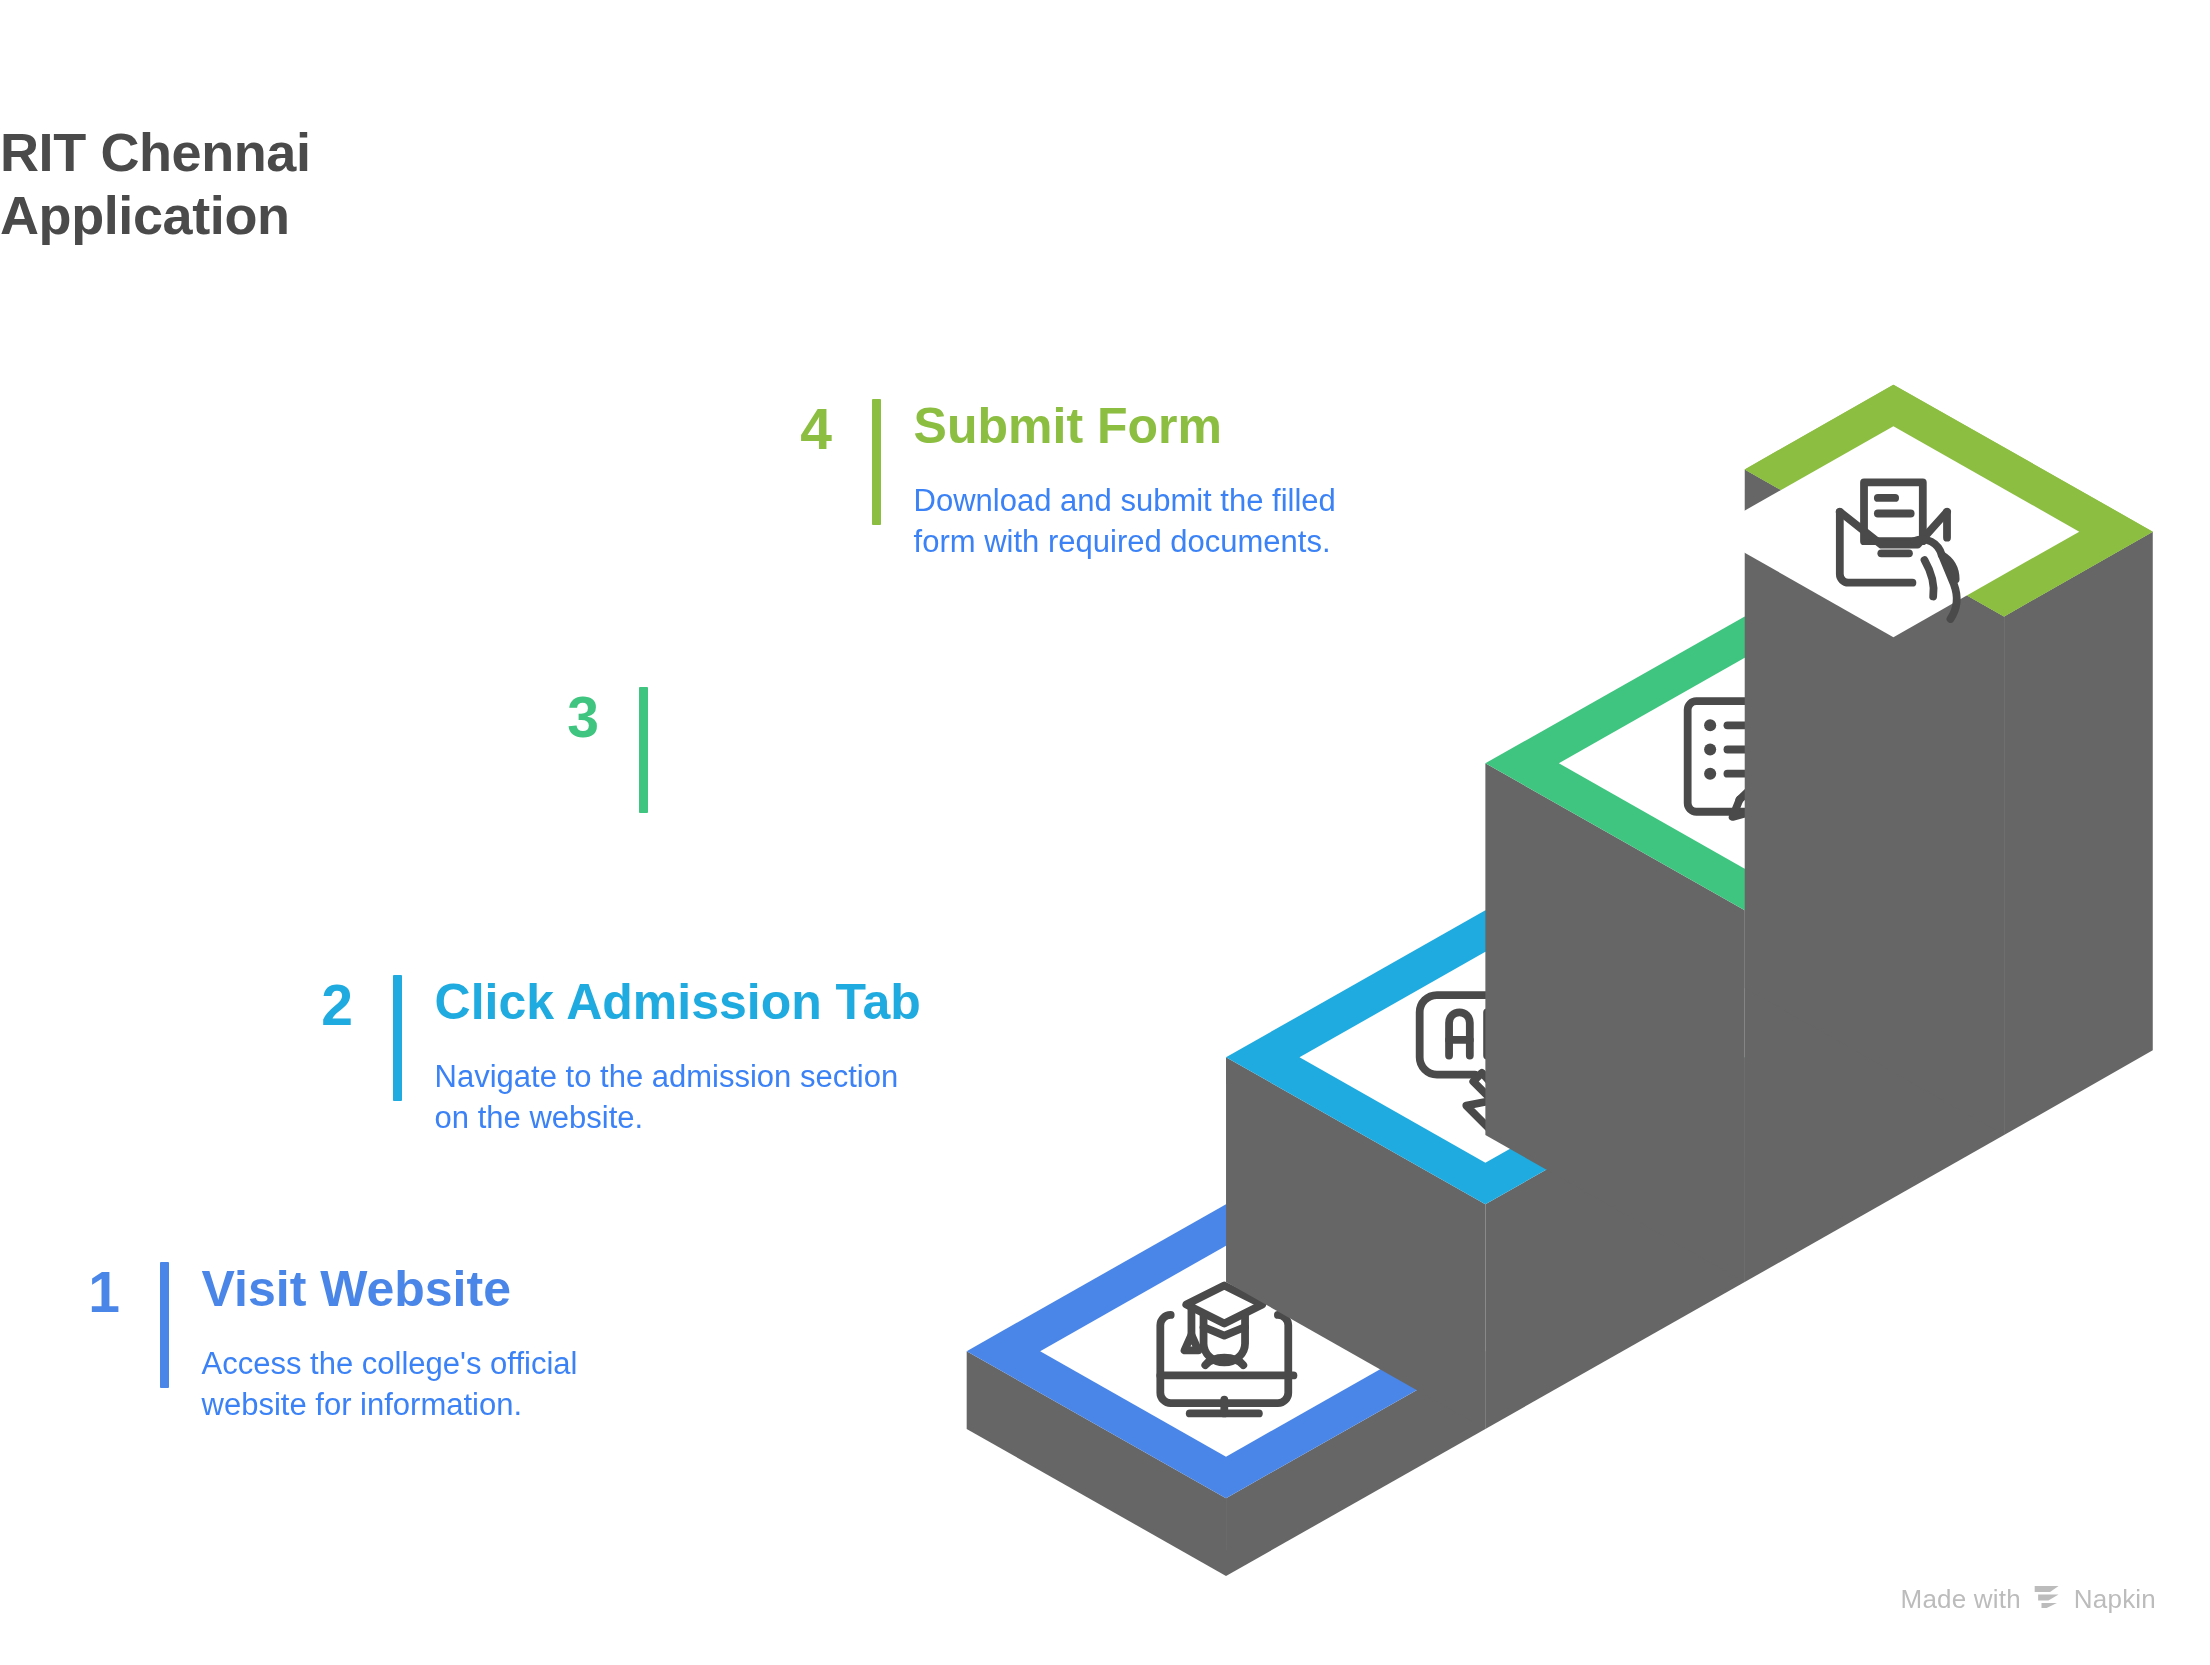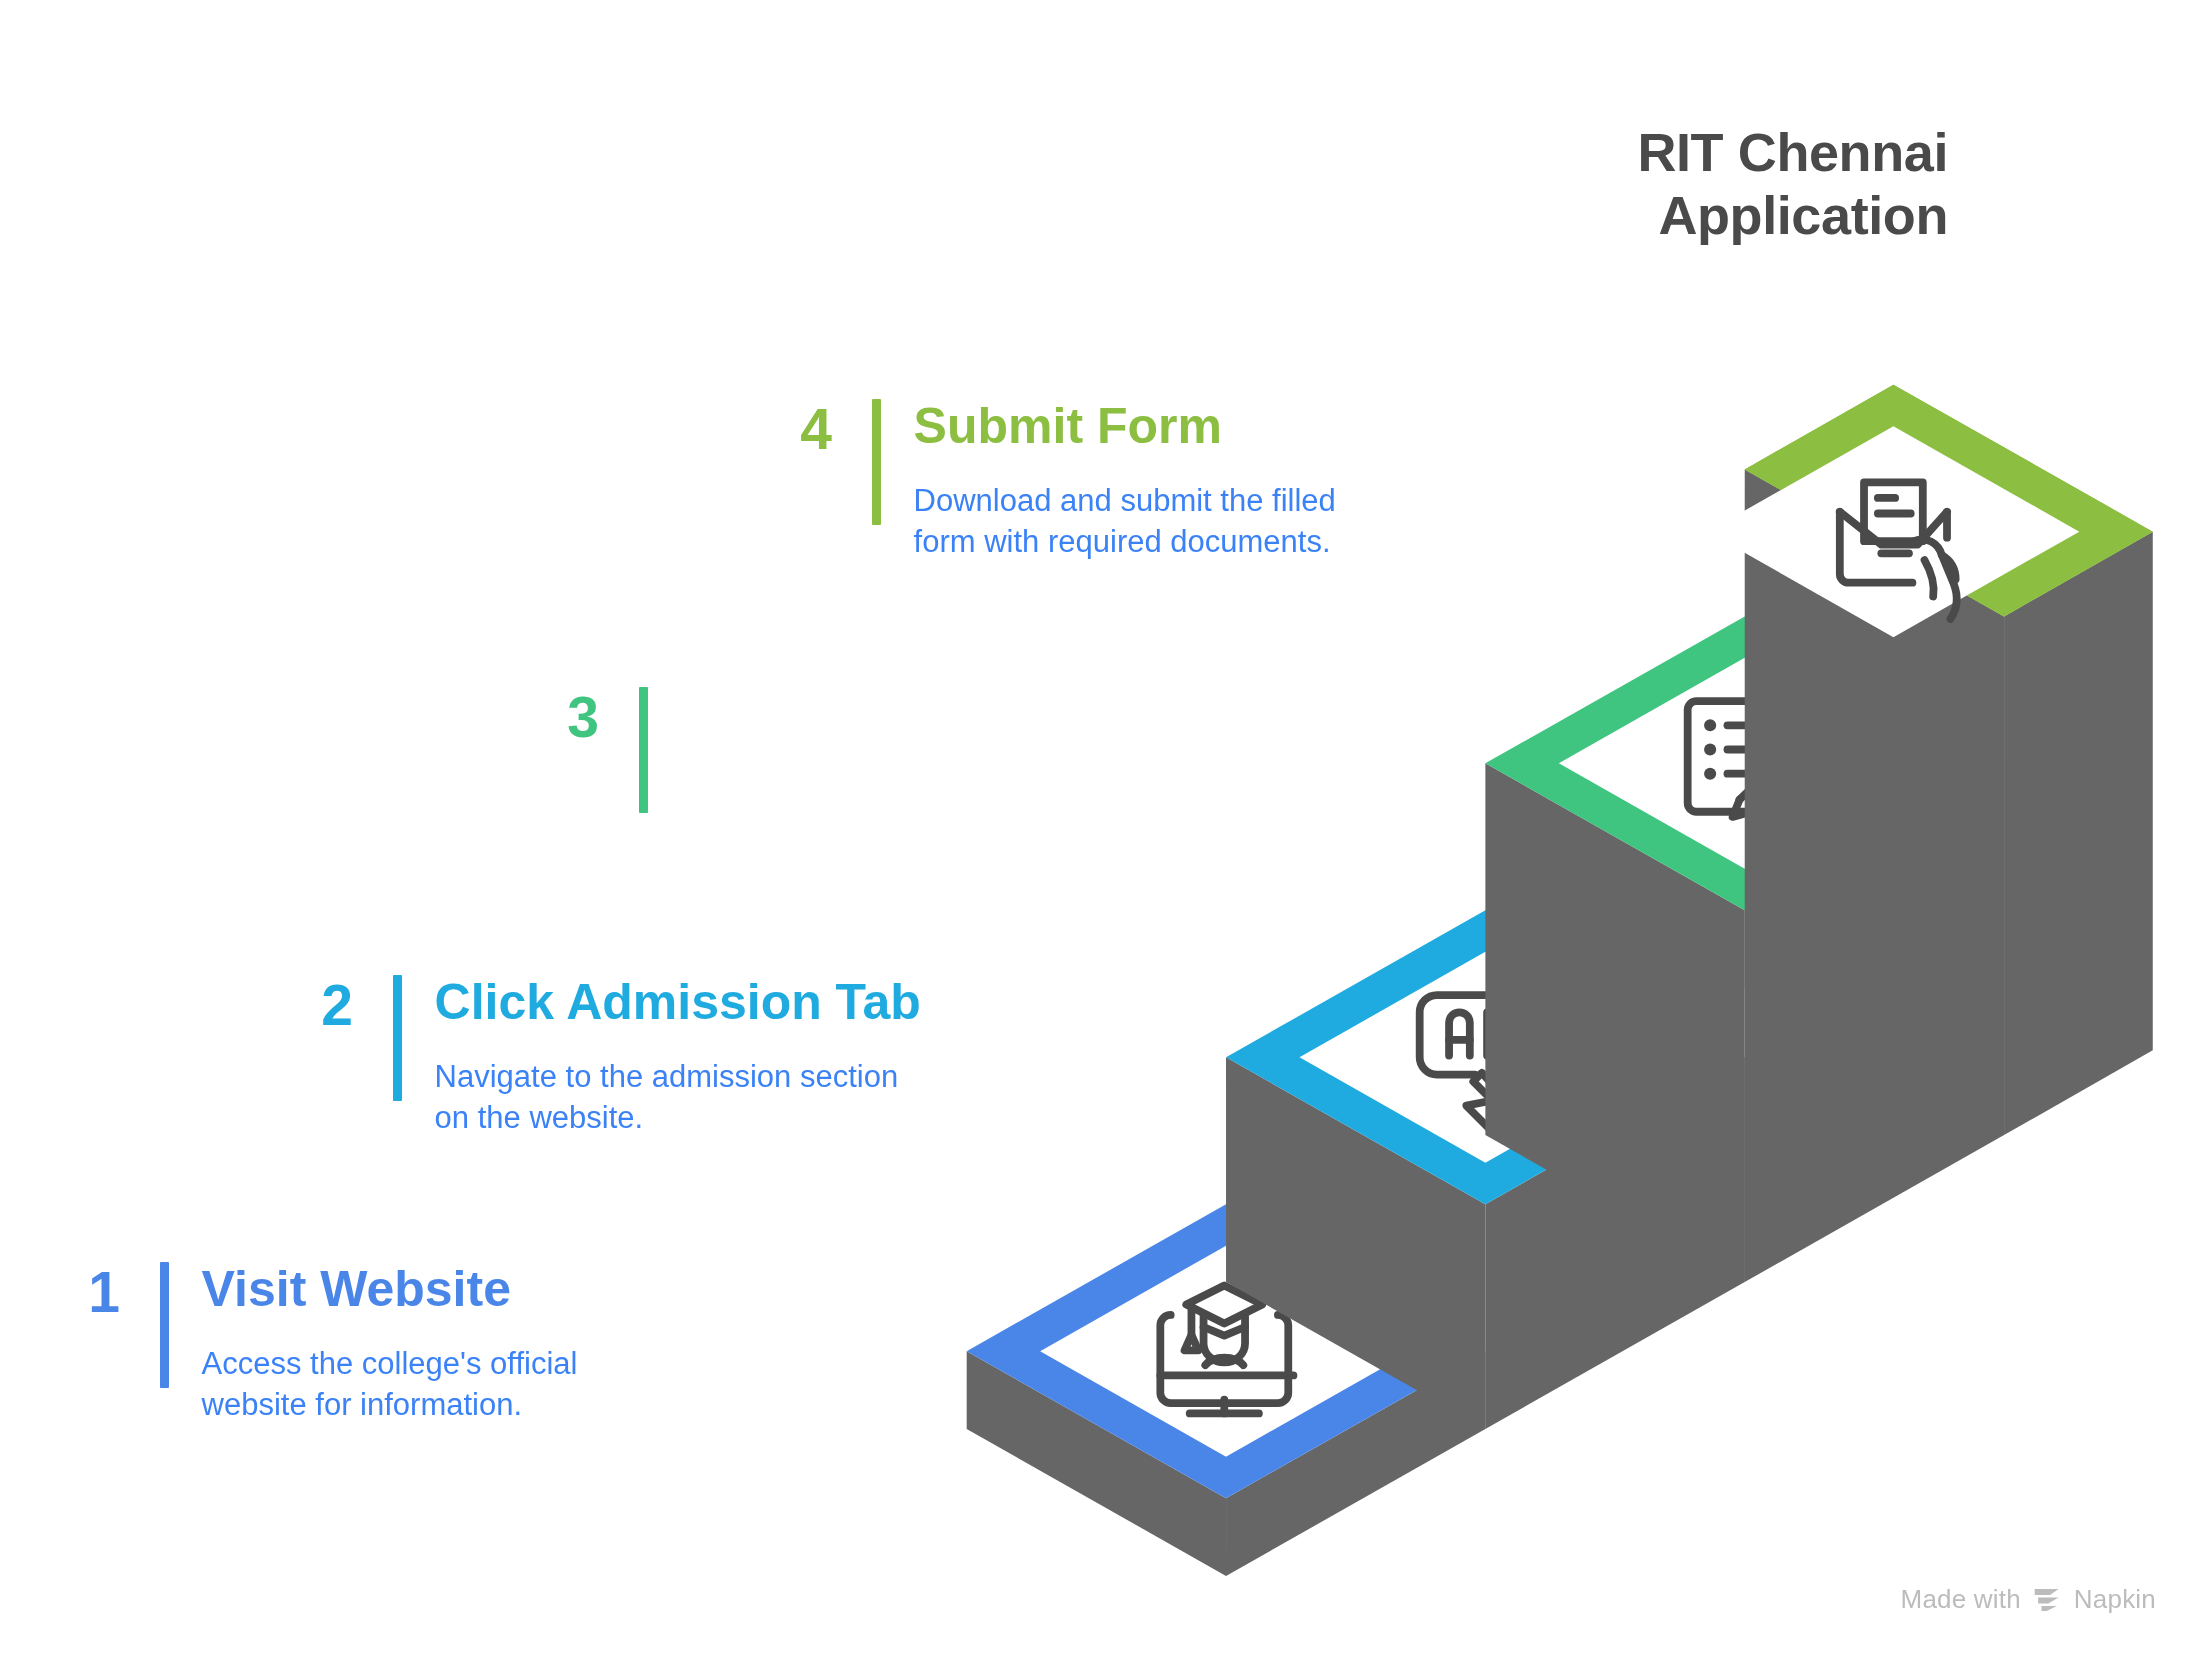--- a/index.html
+++ b/index.html
@@ -15,21 +15,21 @@
     font-family: "Liberation Sans", sans-serif;
     -webkit-font-smoothing: antialiased;
   }
 
   
   #title {
     position: absolute;
     left: 0;
     top: 121px;
     width: 1948px;
-    text-align: right;
+    text-align: left;
     pointer-events: none;
   }
   #title .line {
     display: block;
     font-size: 54px;
     font-weight: bold;
     color: #4a4a4a;
     line-height: 1.16;
     letter-spacing: -0.4px;
   }
@@ -92,21 +92,21 @@
   #step-text-2 .step-bar { height: 126px; }
   #step-text-1 { left: 42px;   top: 1262px; }
   #step-text-1 .step-bar { height: 126px; }
 
   
   #watermark {
     position: absolute;
     right: 54px;
     bottom: 50px;
     display: flex;
-    align-items: center;
+    align-items: flex-start;
     gap: 12px;
     color: #bcbcbc;
     font-size: 26px;
     letter-spacing: 0.2px;
   }
   #watermark svg { display: block; }
 </style>
 </head>
 <body>
 

